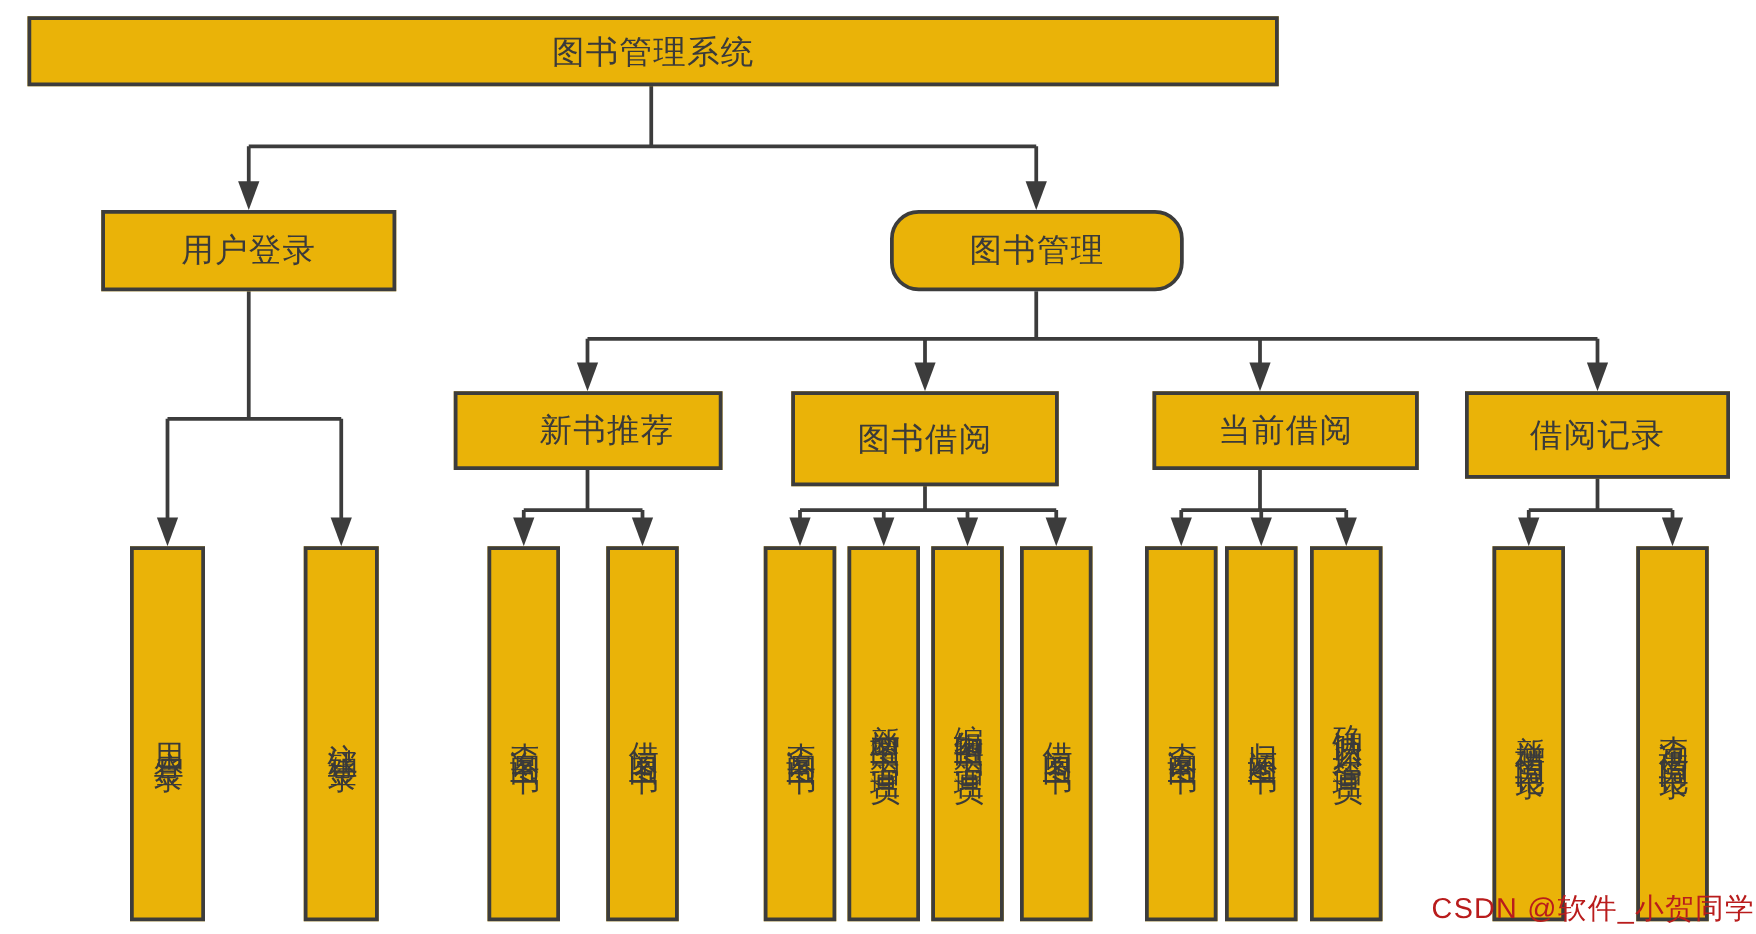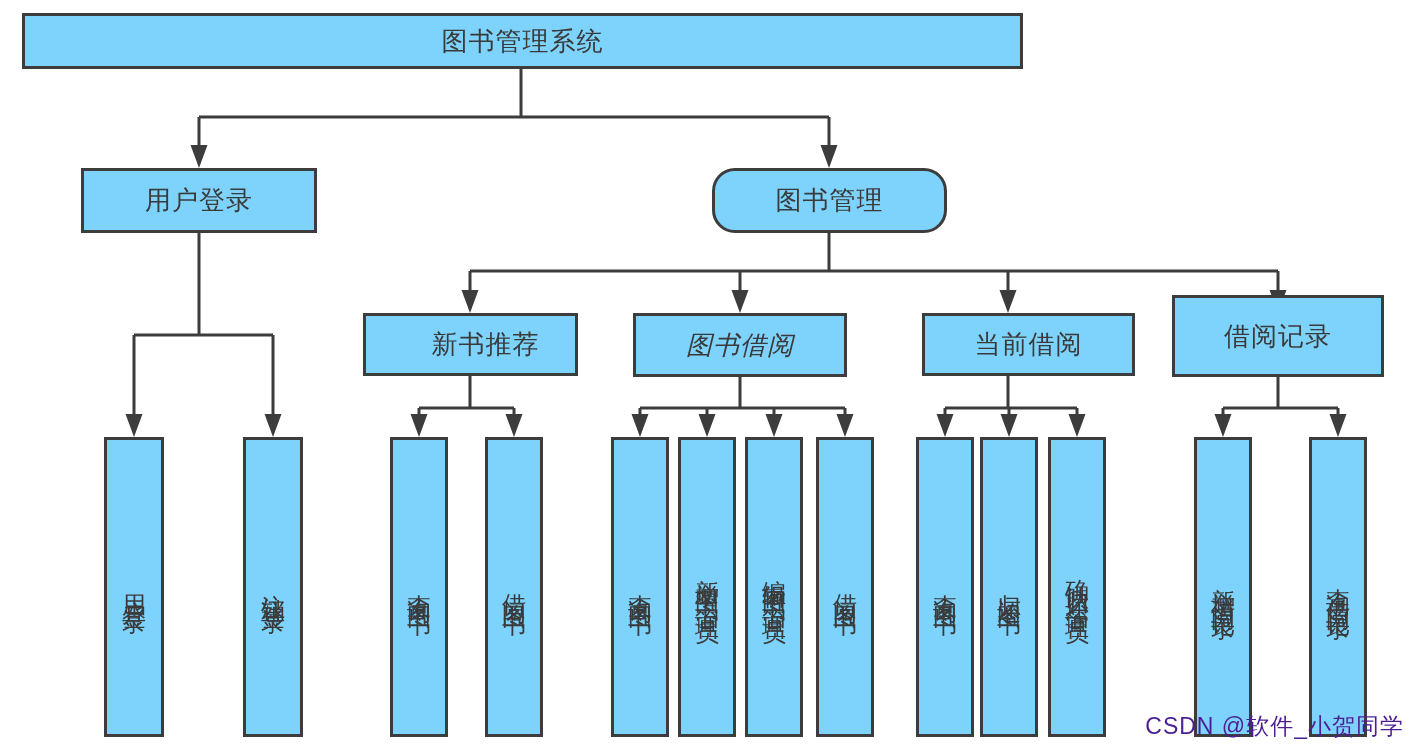--- a/index.html
+++ b/index.html
@@ -8,21 +8,21 @@
     background: #ffffff;
     font-family: "Liberation Sans", "DejaVu Sans", sans-serif;
     position: relative;
     overflow: hidden;
   }
   #canvas { position: absolute; left: 0; top: 0; width: 1405px; height: 747px; }
   svg.connectors { position: absolute; left: 0; top: 0; z-index: 1; }
   .node {
     position: absolute;
     box-sizing: border-box;
-    background: #7dd3fc;
+    background: #eab308;
     border: 3px solid #3c3c3c;
     display: flex;
     align-items: center;
     justify-content: center;
     color: #3a3a3a;
     z-index: 2;
   }
   .hnode { font-size: 26px; letter-spacing: 1px; }
   .leaf {
     font-size: 24px;
@@ -33,21 +33,21 @@
     text-align: center;
   }
   .leaf span { display: inline-block; }
   .watermark {
     position: absolute;
     right: 1px;
     top: 711px;
     z-index: 3;
     font-size: 23px;
     letter-spacing: 1px;
-    color: #4c1d95;
+    color: #b91c1c;
     white-space: nowrap;
   }
 </style>
 </head>
 <body>
 
 <div id="canvas">
 
   <svg class="connectors" width="1405" height="747" viewBox="0 0 1405 747">
     <g stroke="#3c3c3c" stroke-width="3" fill="none">
@@ -96,27 +96,27 @@
   <div class="node hnode" style="left:81px; top:168px; width:236px; height:65px;">
     <span>用户登录</span>
   </div>
   <div class="node hnode" style="left:712px; top:168px; width:235px; height:65px;border-radius:23px;">
     <span>图书管理</span>
   </div>
 
   <div class="node hnode" style="left:363px; top:313px; width:215px; height:63px;padding-left:30px;">
     <span>新书推荐</span>
   </div>
-  <div class="node hnode" style="left:633px; top:313px; width:214px; height:64px;font-style:italic;">
+  <div class="node hnode" style="left:633px; top:313px; width:214px; height:76px;">
     <span>图书借阅</span>
   </div>
   <div class="node hnode" style="left:902px; top:313px; width:213px; height:63px;margin-left:20px;">
     <span>当前借阅</span>
   </div>
-  <div class="node hnode" style="left:1172px; top:295px; width:212px; height:82px;">
+  <div class="node hnode" style="left:1172px; top:313px; width:212px; height:70px;">
     <span>借阅记录</span>
   </div>
 
   <div class="node leaf" style="left:104px; top:437px; width:60px; height:300px;">
     <span>用户登录</span>
   </div>
   <div class="node leaf" style="left:243px; top:437px; width:60px; height:300px;">
     <span>注销登录</span>
   </div>
 

